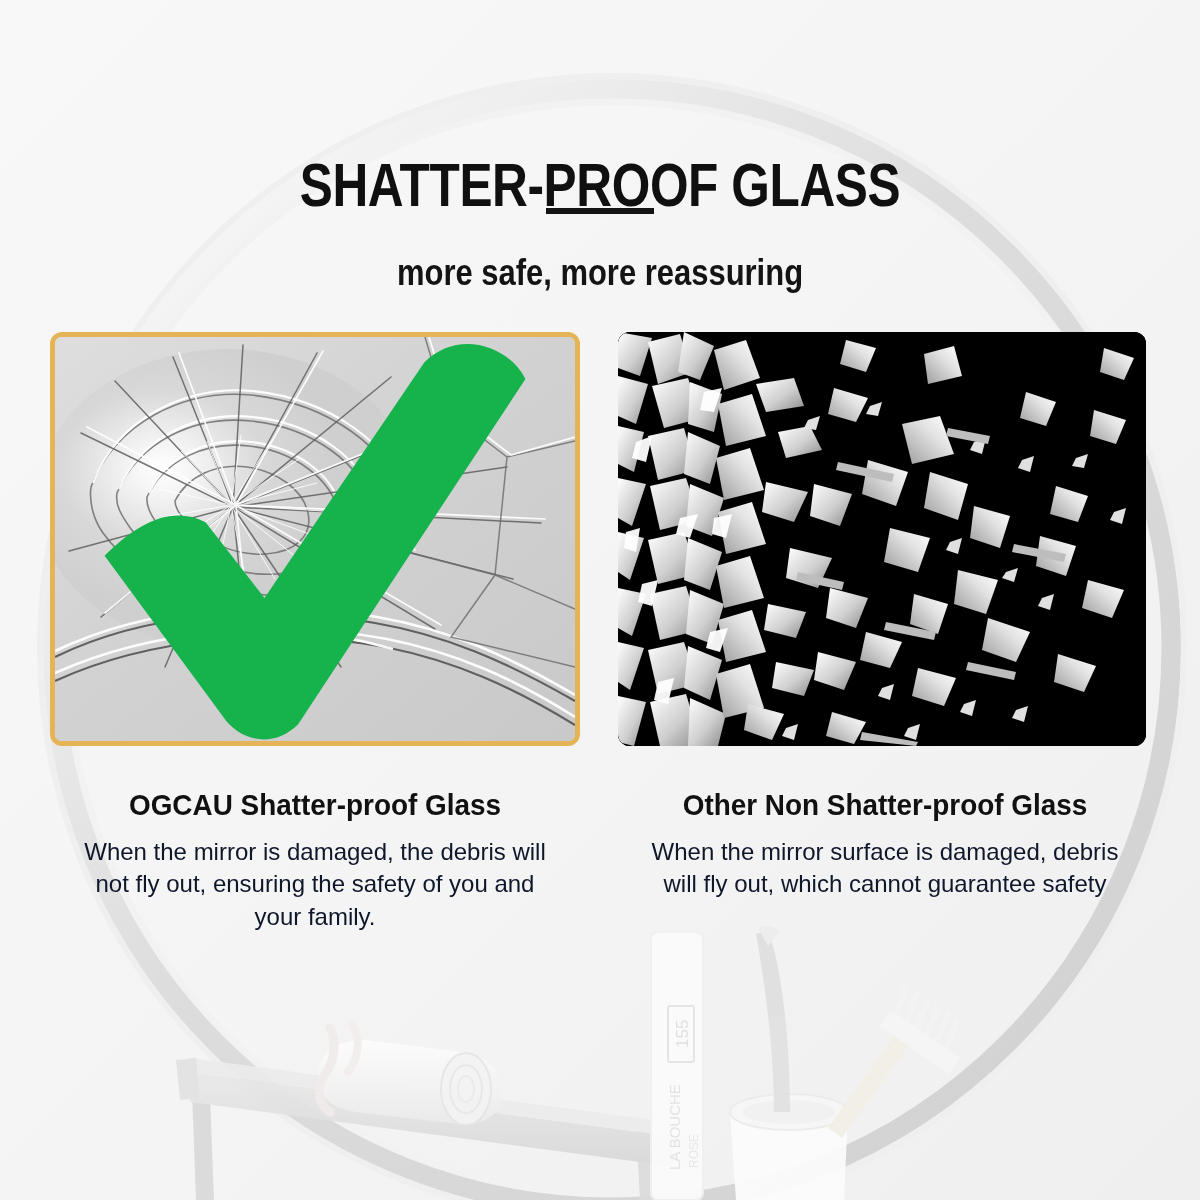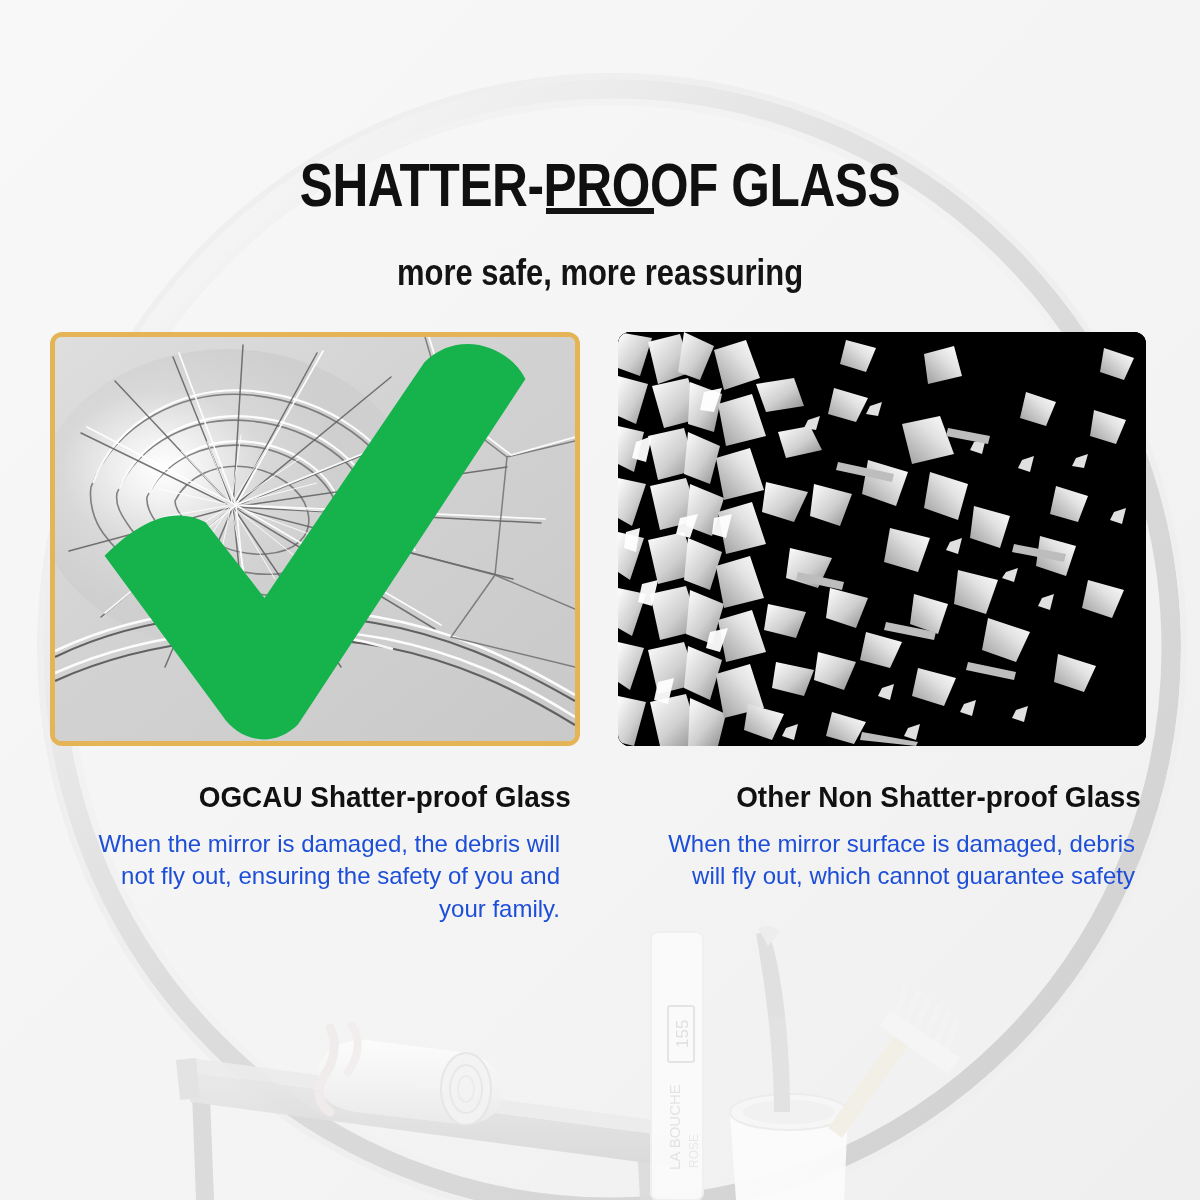--- a/index.html
+++ b/index.html
@@ -61,40 +61,40 @@
 
   
   .check{position:absolute;right:12px;bottom:8px;width:112px;height:96px;}
 
   
   .shard-wrap{position:absolute;inset:0;overflow:hidden;background:#000;}
   .shard-wrap svg{position:absolute;inset:0;width:100%;height:100%;}
 
   
   .captions{position:absolute;left:0;top:772px;width:1200px;}
-  .cap{position:absolute;top:8px;text-align:right;}
+  .cap{position:absolute;top:16px;text-align:center;}
   .cap-left{left:40px;width:550px;}
   .cap-right{left:610px;width:550px;}
 
   .cap h3{
     margin:0 0 14px 0;
     font-family:"Liberation Sans Narrow","Liberation Sans",sans-serif;
     font-weight:700;
     font-size:30px;
     color:#111;
     transform:scaleX(0.93);
     white-space:nowrap;
   }
   .cap p{
     margin:0;
     font-family:"Liberation Sans",sans-serif;
     font-weight:400;
     font-size:24px;
     line-height:1.35;
-    color:#1d4ed8;
+    color:#0f172a;
   }
   .cap-left p{padding:0 30px;}
   .cap-right p{padding:0 25px;}
 </style>
 </head>
 <body>
 
 <div id="bg-scene">
   <svg viewBox="0 0 1200 1200" xmlns="http://www.w3.org/2000/svg">
     <defs>

